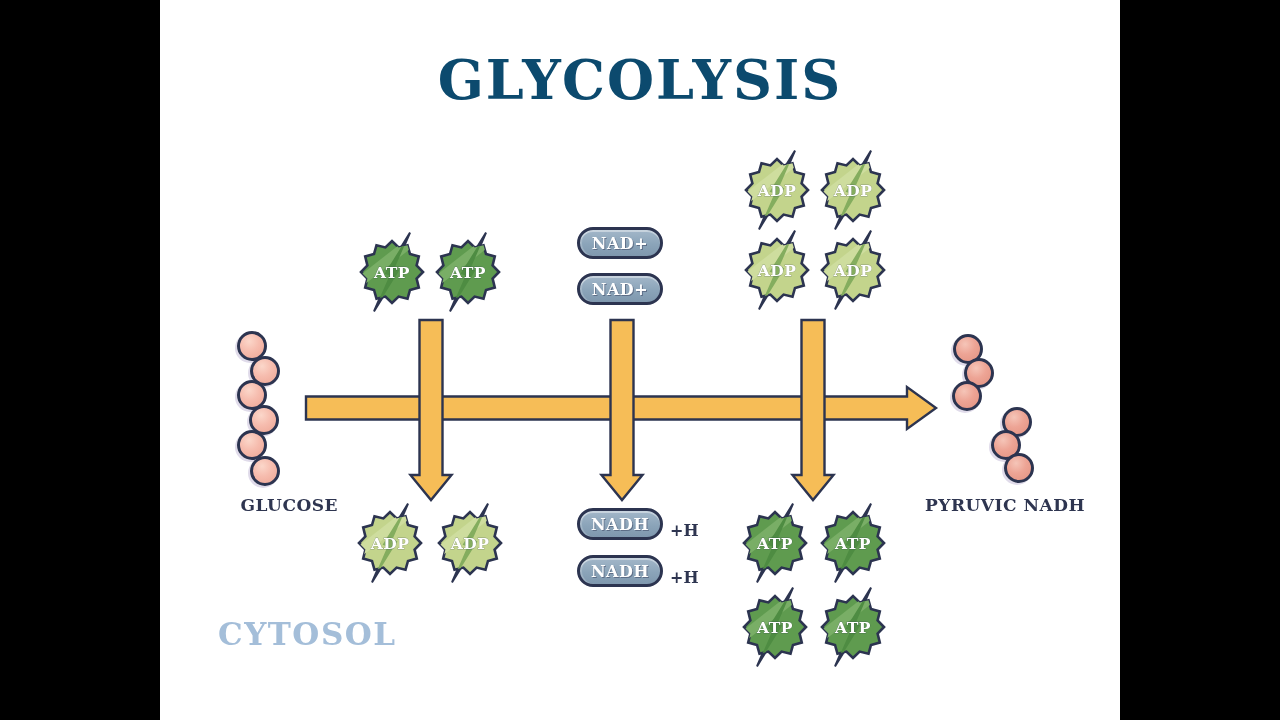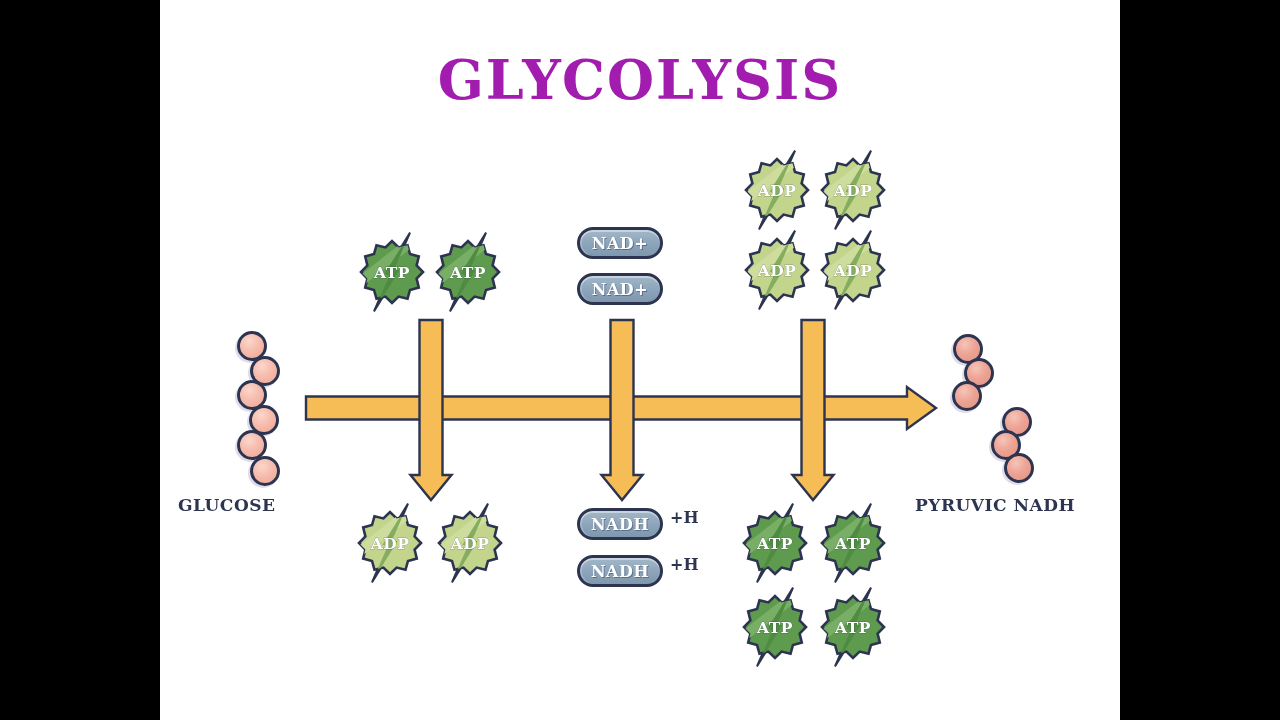--- a/index.html
+++ b/index.html
@@ -6,60 +6,60 @@
   body{
     width:1280px;height:720px;position:relative;background:#000;
     font-family:"DejaVu Serif","Liberation Serif",serif;overflow:hidden;
   }
   .letterbox{position:absolute;top:0;width:160px;height:720px;background:#000;}
   .letterbox.left{left:0;} .letterbox.right{right:0;}
   .stage{position:absolute;left:160px;top:0;width:960px;height:720px;background:#ffffff;}
 
   .title{
     position:absolute;left:0;top:48px;width:100%;text-align:center;
-    font-size:54px;font-weight:bold;color:#a21caf;letter-spacing:2px;margin:0;
+    font-size:54px;font-weight:bold;color:#0c4a6e;letter-spacing:2px;margin:0;
   }
 
   .arrows-svg{position:absolute;left:0;top:0;width:960px;height:720px;pointer-events:none;}
   .arrow-poly{fill:#f6bd57;stroke:#2c3450;stroke-width:2.4;}
 
   .burst{position:absolute;width:76px;height:76px;overflow:visible;}
   .burst.atp{--body:#5f9b4f;--band:#79ae66;--bolt:#4e8c42;}
   .burst.adp{--body:#c3d48c;--band:#cedd9e;--bolt:#84ad5e;}
   .star-body{fill:var(--body);stroke:#2c3450;stroke-width:2.6px;}
   .bolt-under{fill:var(--bolt);stroke:#2c3450;stroke-width:2px;}
   .bolt-in{fill:var(--bolt);}
   .band{fill:var(--band);}
   .burst-label{
     font-family:"DejaVu Serif",serif;font-size:15.5px;font-weight:bold;fill:#ffffff;
     text-anchor:middle;paint-order:stroke;stroke:rgba(44,52,80,.35);stroke-width:.8px;
     letter-spacing:.5px;
   }
 
-  .nad-row{position:absolute;display:flex;align-items:flex-start;}
+  .nad-row{position:absolute;display:flex;align-items:flex-end;}
   .pill{
     box-sizing:border-box;width:86px;height:32px;border:3px solid #2c3450;border-radius:17px;
     background:linear-gradient(180deg,#a3b7c9 0%,#8ba4b9 55%,#7f98ae 100%);
     box-shadow:inset 0 2px 0 rgba(255,255,255,.4), inset 2px 0 0 rgba(255,255,255,.2);
     display:flex;align-items:center;justify-content:center;
     color:#ffffff;font-weight:bold;font-size:16px;letter-spacing:.5px;
     text-shadow:1px 1px 0 rgba(44,52,80,.45);
   }
   .plus-h{margin-left:7px;color:#2e3550;font-weight:bold;font-size:16px;}
 
   .dot{
     position:absolute;box-sizing:border-box;width:30px;height:30px;border-radius:50%;
     border:3px solid #2c3450;
     box-shadow:-2px 2px 0 rgba(130,110,170,.25);
   }
   .dot.glucose-dot{background:radial-gradient(circle at 38% 30%,#fbd7ca 0%,#f6bcae 45%,#eda695 100%);}
   .dot.pyruvic-dot{background:radial-gradient(circle at 38% 30%,#f5c5b8 0%,#eda495 45%,#e29281 100%);}
 
   .small-label{
-    position:absolute;text-align:left;color:#2e3550;font-weight:bold;
+    position:absolute;text-align:right;color:#2e3550;font-weight:bold;
     font-size:17px;letter-spacing:.5px;
   }
   .cytosol-label{
     position:absolute;left:58px;top:616px;color:#a4bed9;font-weight:bold;
     font-size:31px;letter-spacing:1.5px;
   }
 </style>
 </head>
 <body>
 
@@ -197,14 +197,15 @@
     <svg class="burst atp" viewBox="-38 -38 76 76" style="left:577px;top:589px">
       <use href="#burst-shape"></use>
       <text class="burst-label" y="5.5">ATP</text>
     </svg>
     <svg class="burst atp" viewBox="-38 -38 76 76" style="left:655px;top:589px">
       <use href="#burst-shape"></use>
       <text class="burst-label" y="5.5">ATP</text>
     </svg>
   </div>
 
+  <div class="cytosol-label">CYTOSOL</div>
 
 </div>
 
 </body></html>

